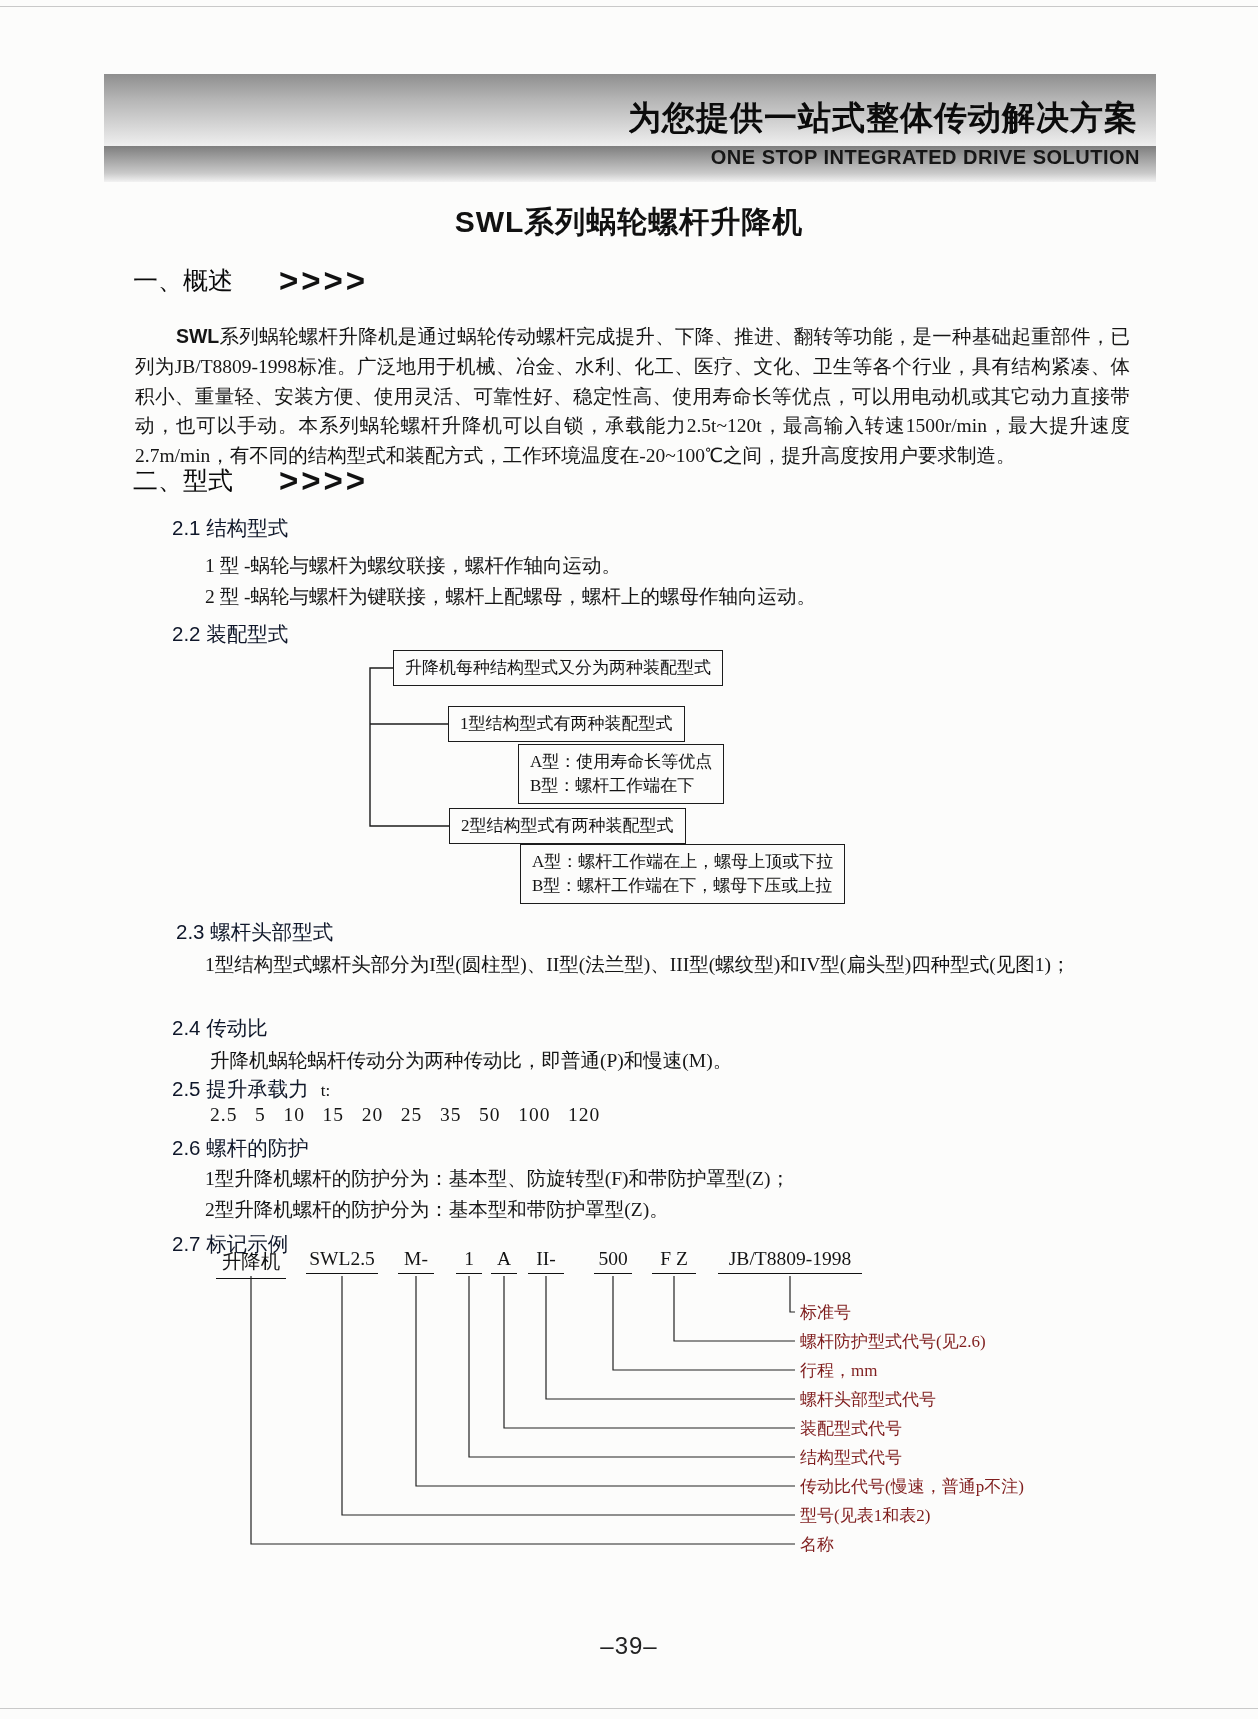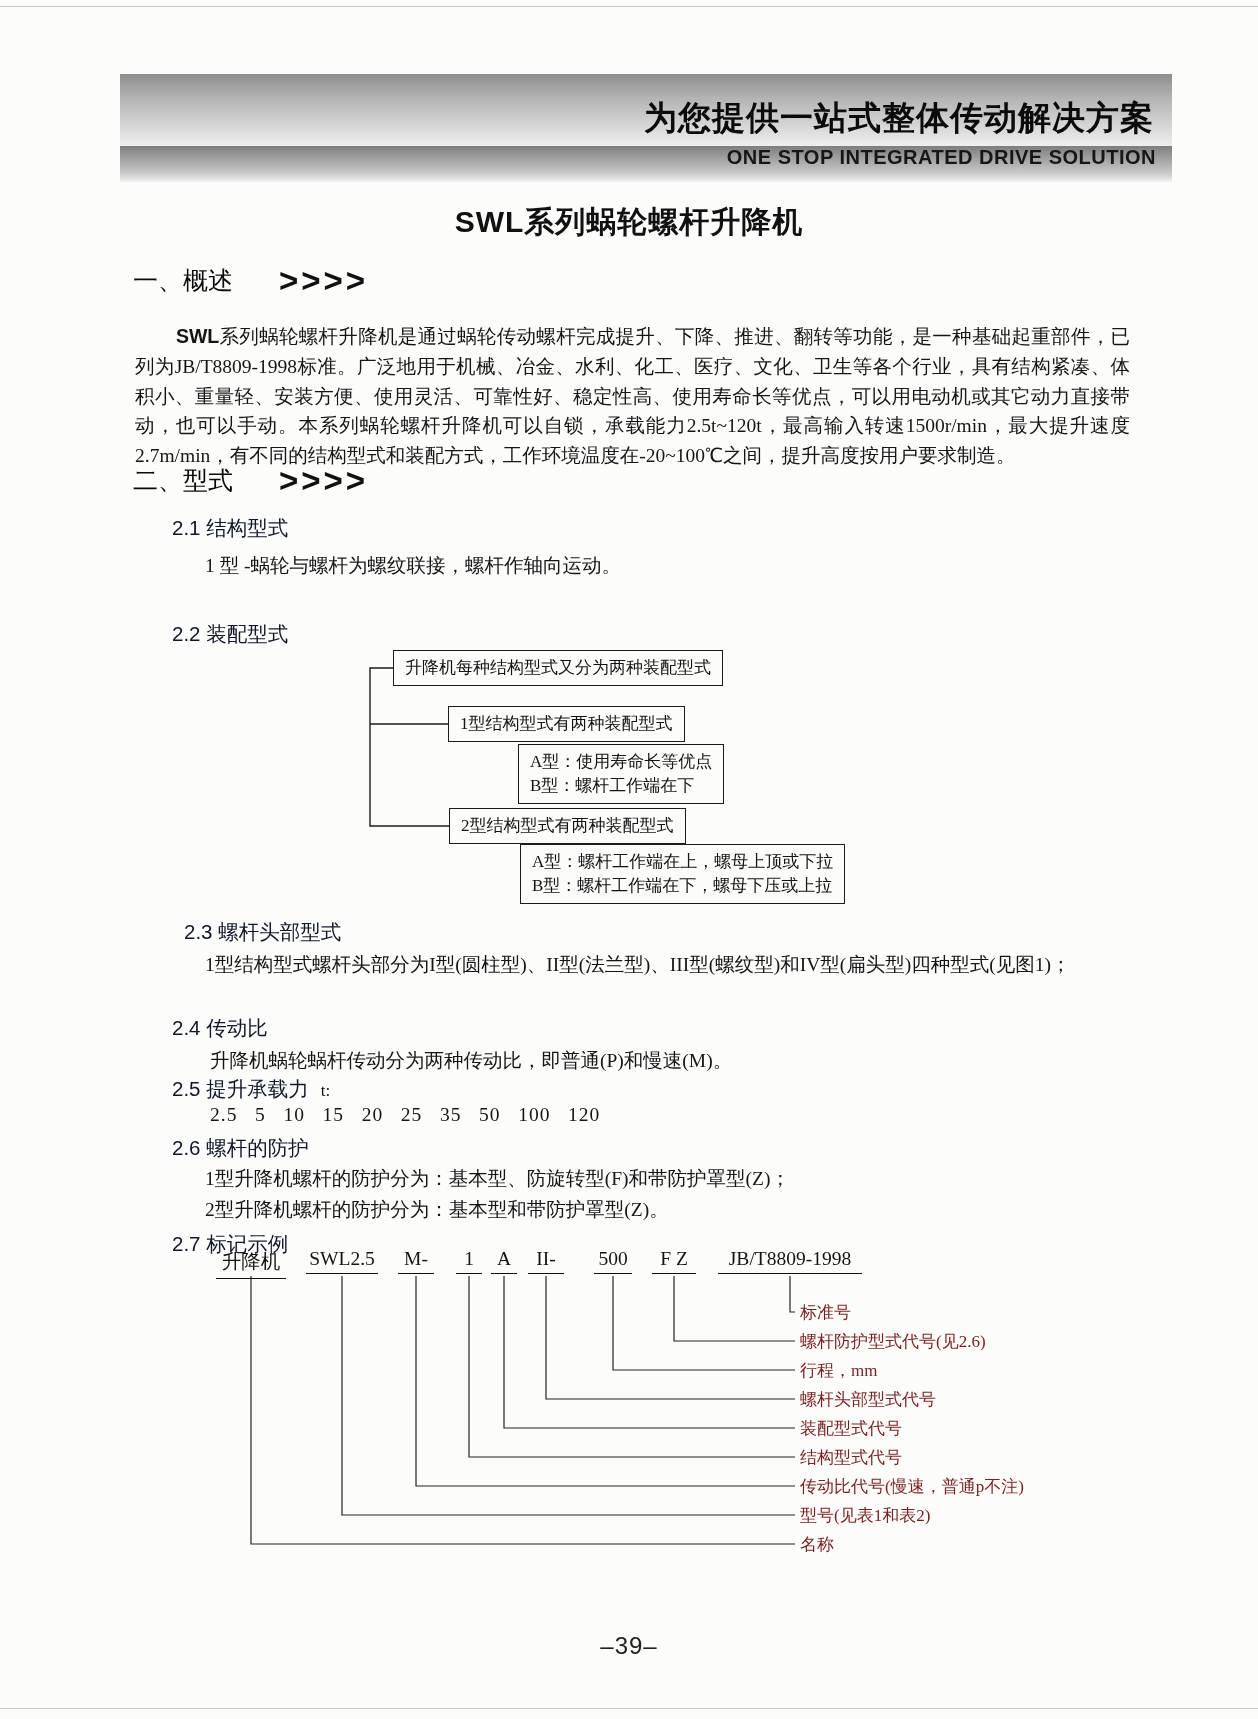--- a/index.html
+++ b/index.html
@@ -1,21 +1,21 @@
 <!DOCTYPE html>
 <html><head>
 <meta charset="utf-8">
 <style>
   html,body{margin:0;padding:0;background:#ffffff;}
   .page{position:relative;width:1258px;height:1719px;background:#fcfcfb;color:#111;
         font-family:"Liberation Serif",serif;overflow:hidden;}
   .abs{position:absolute;}
   .hairline{background:#c9c9c9;height:1px;}
   
-  .banner{left:120px;top:74px;width:1052px;}
+  .banner{left:104px;top:74px;width:1052px;}
   .band1{height:72px;background:linear-gradient(to bottom,#8e8e8e 0%,#b5b5b5 35%,#efefef 100%);
          display:flex;align-items:flex-end;justify-content:flex-end;}
   .band1 .cn{font-weight:bold;font-size:33px;letter-spacing:1px;color:#0b0b0b;
              padding:0 18px 5px 0;font-family:"Liberation Serif",serif;}
   .band2{height:36px;background:linear-gradient(to bottom,#7e7e7e 0%,#c9c9c9 75%,#f2f2f2 100%);
          display:flex;align-items:flex-start;justify-content:flex-end;}
   .band2 .en{font-family:"Liberation Sans",sans-serif;font-weight:bold;font-size:20px;
              color:#161616;letter-spacing:.5px;padding-right:16px;}
   
   .h1{left:0;top:202px;width:100%;text-align:center;font-weight:bold;font-size:30px;
@@ -66,36 +66,37 @@
     <b>SWL</b><span>系列蜗轮螺杆升降机是通过蜗轮传动螺杆完成提升、下降、推进、翻转等功能，是一种基础起重部件，已列为JB/T8809-1998标准。广泛地用于机械、冶金、水利、化工、医疗、文化、卫生等各个行业，具有结构紧凑、体积小、重量轻、安装方便、使用灵活、可靠性好、稳定性高、使用寿命长等优点，可以用电动机或其它动力直接带动，也可以手动。本系列蜗轮螺杆升降机可以自锁，承载能力2.5t~120t，最高输入转速1500r/min，最大提升速度2.7m/min，有不同的结构型式和装配方式，工作环境温度在-20~100℃之间，提升高度按用户要求制造。</span>
   </div>
 
   <div class="abs" style="left:133px;top:462px;">
     <span class="sec-head">二、型式</span>
     <span class="arrows">&gt;&gt;&gt;&gt;</span>
   </div>
 
   <div class="abs sub-head" style="left:172px;top:514px;">2.1 结构型式</div>
   <div class="abs body-line" style="left:205px;top:552px;">1 型 -蜗轮与螺杆为螺纹联接，螺杆作轴向运动。</div>
+  <div class="abs body-line" style="left:205px;top:583px;">2 型 -蜗轮与螺杆为键联接，螺杆上配螺母，螺杆上的螺母作轴向运动。</div>
 
   <div class="abs sub-head" style="left:172px;top:620px;">2.2 装配型式</div>
 
   <div class="abs fbox" style="left:393px;top:650px;">升降机每种结构型式又分为两种装配型式</div>
   <div class="abs fbox" style="left:448px;top:706px;">1型结构型式有两种装配型式</div>
   <div class="abs fbox" style="left:518px;top:744px;">
     <div>A型：使用寿命长等优点</div>
     <div>B型：螺杆工作端在下</div>
   </div>
   <div class="abs fbox" style="left:449px;top:808px;">2型结构型式有两种装配型式</div>
   <div class="abs fbox" style="left:520px;top:844px;">
     <div>A型：螺杆工作端在上，螺母上顶或下拉</div>
     <div>B型：螺杆工作端在下，螺母下压或上拉</div>
   </div>
 
-  <div class="abs sub-head" style="left:184px;top:918px;">2.3 螺杆头部型式</div>
+  <div class="abs sub-head" style="left:176px;top:918px;">2.3 螺杆头部型式</div>
   <div class="abs body-line" style="left:205px;top:951px;">1型结构型式螺杆头部分为I型(圆柱型)、II型(法兰型)、III型(螺纹型)和IV型(扁头型)四种型式(见图1)；</div>
 
   <div class="abs sub-head" style="left:172px;top:1014px;">2.4 传动比</div>
   <div class="abs body-line" style="left:210px;top:1047px;">升降机蜗轮蜗杆传动分为两种传动比，即普通(P)和慢速(M)。</div>
 
   <div class="abs" style="left:172px;top:1075px;">
     <span class="sub-head">2.5 提升承载力</span>
     <span style="font-size:17px;margin-left:8px;">t:</span>
   </div>
   <div class="abs body-line" style="left:210px;top:1104px;white-space:pre;letter-spacing:1px;">2.5   5   10   15   20   25   35   50   100   120</div>

